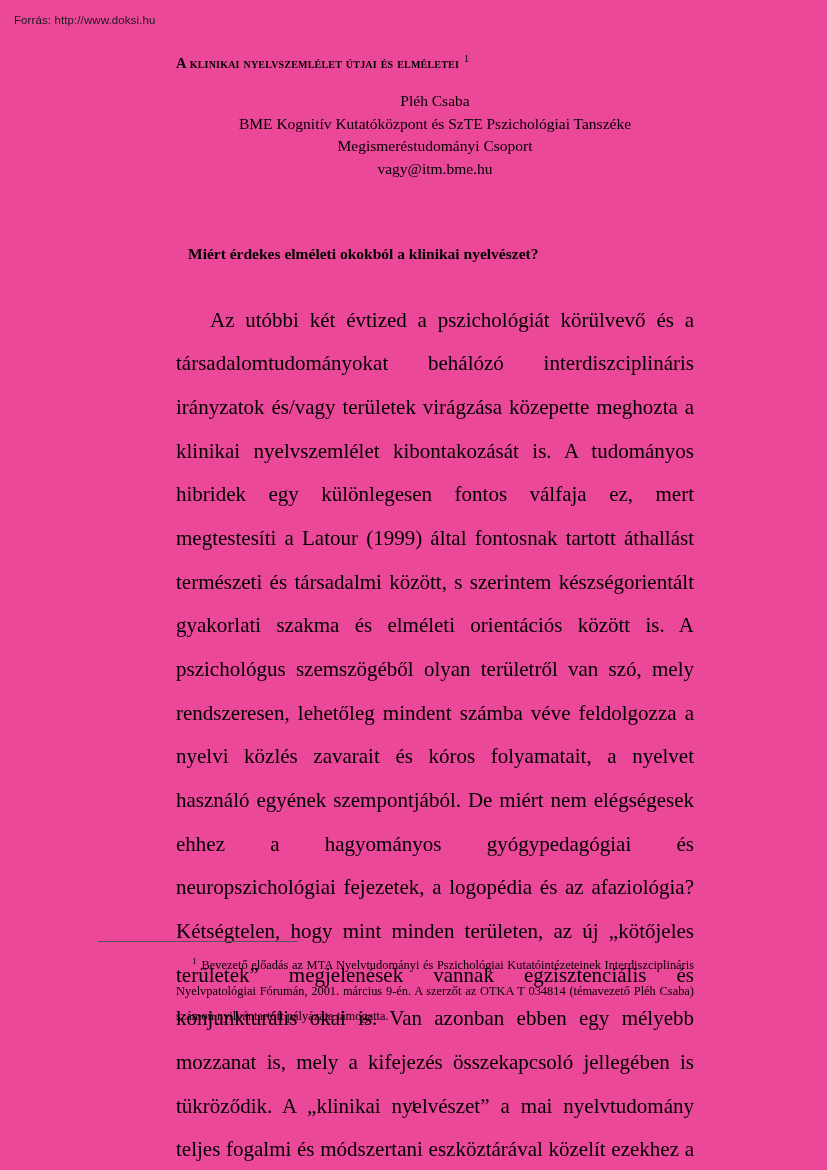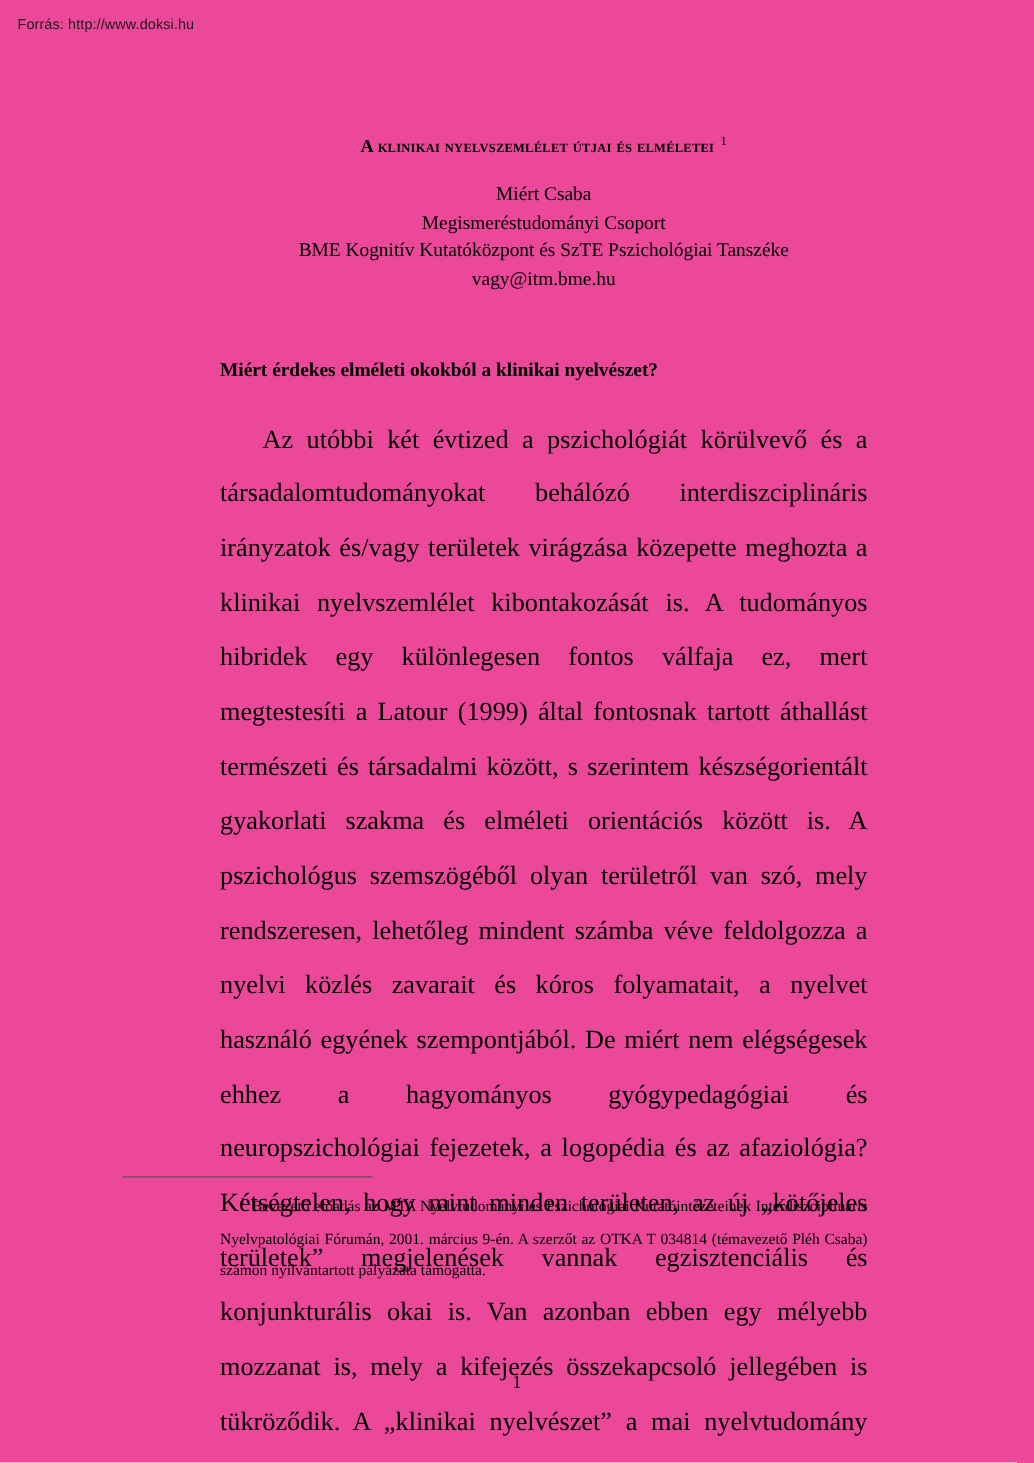--- a/index.html
+++ b/index.html
@@ -36,22 +36,21 @@
   
   .content {
     position: absolute;
     left: 176px;
     top: 0;
     width: 518px;
   }
 
   .doc-title {
     margin: 0;
-    padding-top: 108px;
-    text-align: center;
+    padding-top: 53px;
     font-weight: bold;
     font-size: 14.5px;
     font-variant: small-caps;
     letter-spacing: 0.2px;
     line-height: 1.25;
   }
   .doc-title .fn-ref {
     font-variant: normal;
     font-weight: normal;
     font-size: 10px;
@@ -61,21 +60,21 @@
 
   .author-block {
     text-align: center;
     font-size: 15.5px;
     line-height: 1.46;
     margin-top: 18px;
   }
   .author-block div { white-space: nowrap; }
 
   .section-heading {
-    margin: 0;
+    margin: 12px;
     padding-top: 52px;
     font-weight: bold;
     font-size: 15.5px;
     text-align: left;
     line-height: 1.3;
   }
 
   .body-par {
     margin: 0;
     padding-top: 22px;
@@ -135,23 +134,23 @@
 
 <div class="page">
 
   <div class="source-line">Forrás: http://www.doksi.hu</div>
 
   <div class="content">
 
     <h1 class="doc-title"><span>A klinikai nyelvszemlélet útjai és elméletei</span><span class="fn-ref">1</span></h1>
 
     <div class="author-block">
-      <div>Miért Csaba</div>
+      <div>Pléh Csaba</div>
+      <div>BME Kognitív Kutatóközpont és SzTE Pszichológiai Tanszéke</div>
       <div>Megismeréstudományi Csoport</div>
-      <div>BME Kognitív Kutatóközpont és SzTE Pszichológiai Tanszéke</div>
       <div>vagy@itm.bme.hu</div>
     </div>
 
     <h2 class="section-heading">Miért érdekes elméleti okokból a klinikai nyelvészet?</h2>
 
     <p class="body-par">Az utóbbi két évtized a pszichológiát körülvevő és a társadalomtudományokat behálózó  interdiszciplináris irányzatok és/vagy területek virágzása közepette meghozta  a klinikai nyelvszemlélet kibontakozását is. A tudományos hibridek egy különlegesen fontos válfaja ez, mert megtestesíti a Latour (1999) által fontosnak tartott áthallást természeti és társadalmi között, s szerintem készségorientált gyakorlati szakma és elméleti orientációs között is. A pszichológus szemszögéből olyan területről van szó, mely rendszeresen, lehetőleg mindent számba véve feldolgozza a nyelvi közlés zavarait és kóros folyamatait, a nyelvet használó egyének szempontjából. De miért nem elégségesek ehhez a hagyományos gyógypedagógiai és neuropszichológiai fejezetek, a logopédia és az afaziológia? Kétségtelen, hogy mint minden területen, az új „kötőjeles területek” megjelenések vannak egzisztenciális és konjunkturális okai is. Van azonban ebben egy mélyebb mozzanat is, mely a kifejezés összekapcsoló jellegében is tükröződik. A „klinikai nyelvészet” a mai nyelvtudomány teljes fogalmi és módszertani eszköztárával közelít ezekhez a zavarokhoz, s ennek megfelelően szervezetileg a nagy egyetemi rendszerek orvosi és  nyelvészeti egységeivel is szoros kapcsolatban van. A pszichológus éppen az által játszik és játszhat nálunk is integráló szerepet e téren, mert egyénközpontú klinikai szemlélete közvetítő lehet a szimptóma centrikus orvosi és a rendszerközpontú nyelvészeti hozzáállás között.</p>
 
   </div>
 
   <div class="footnote-area">

